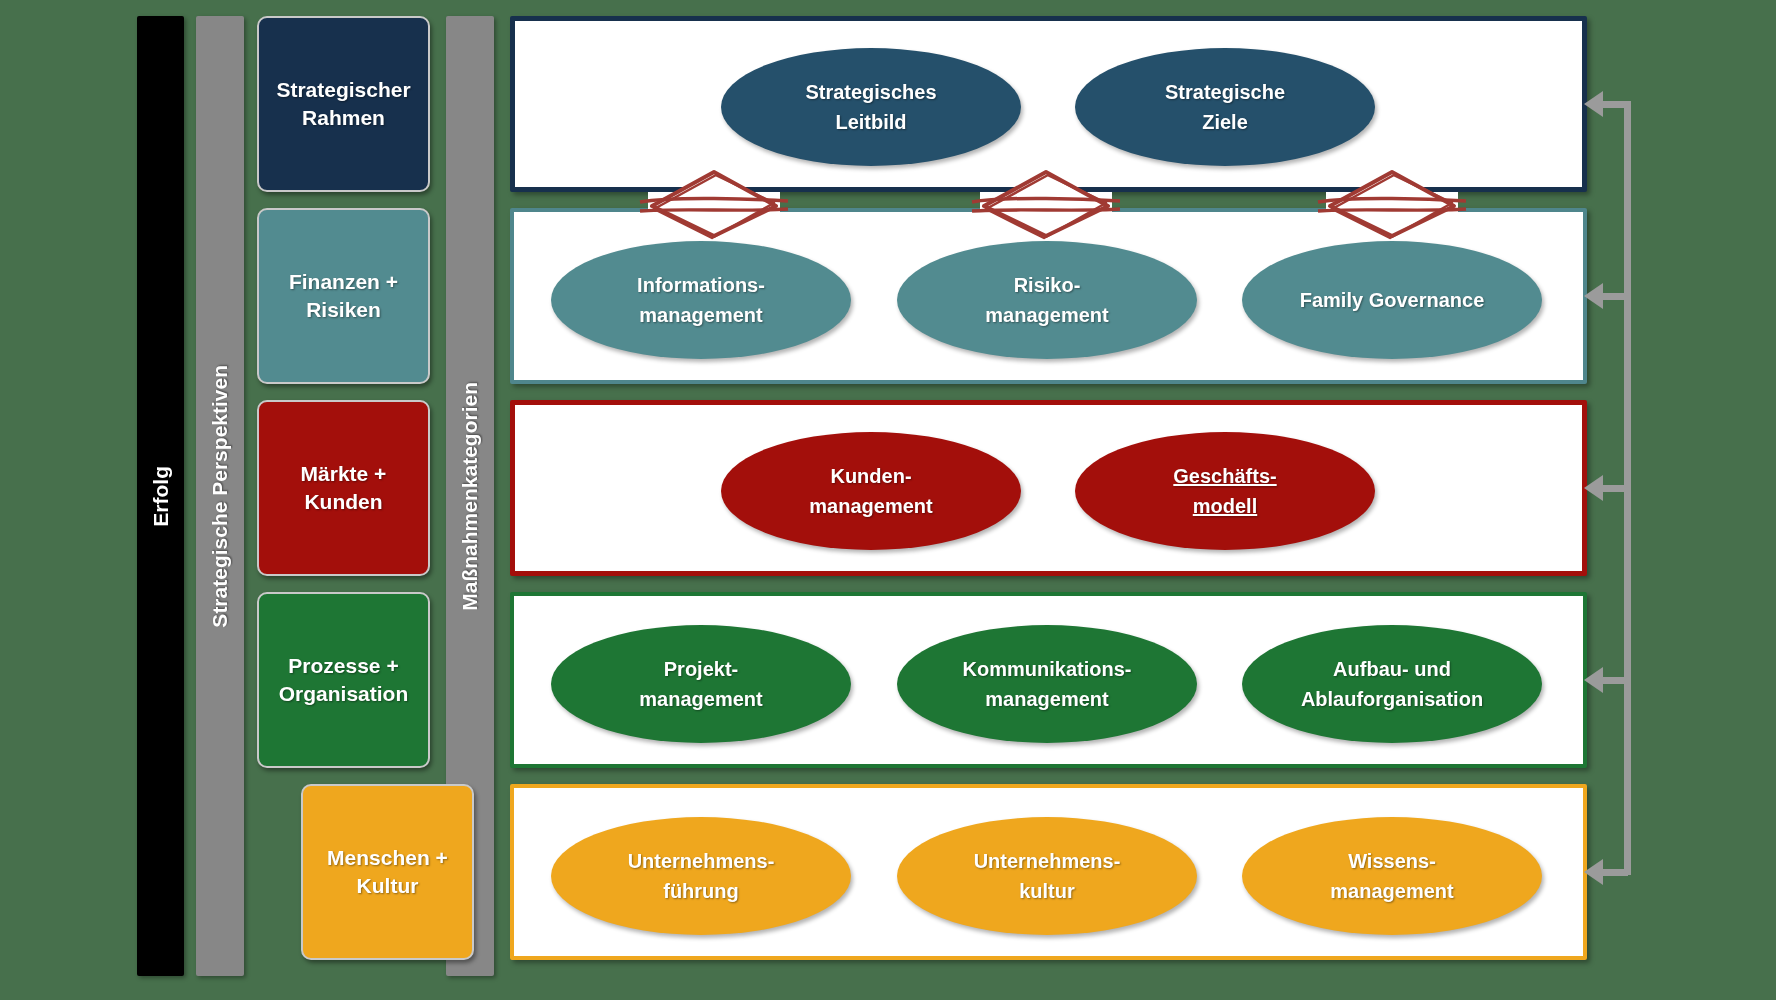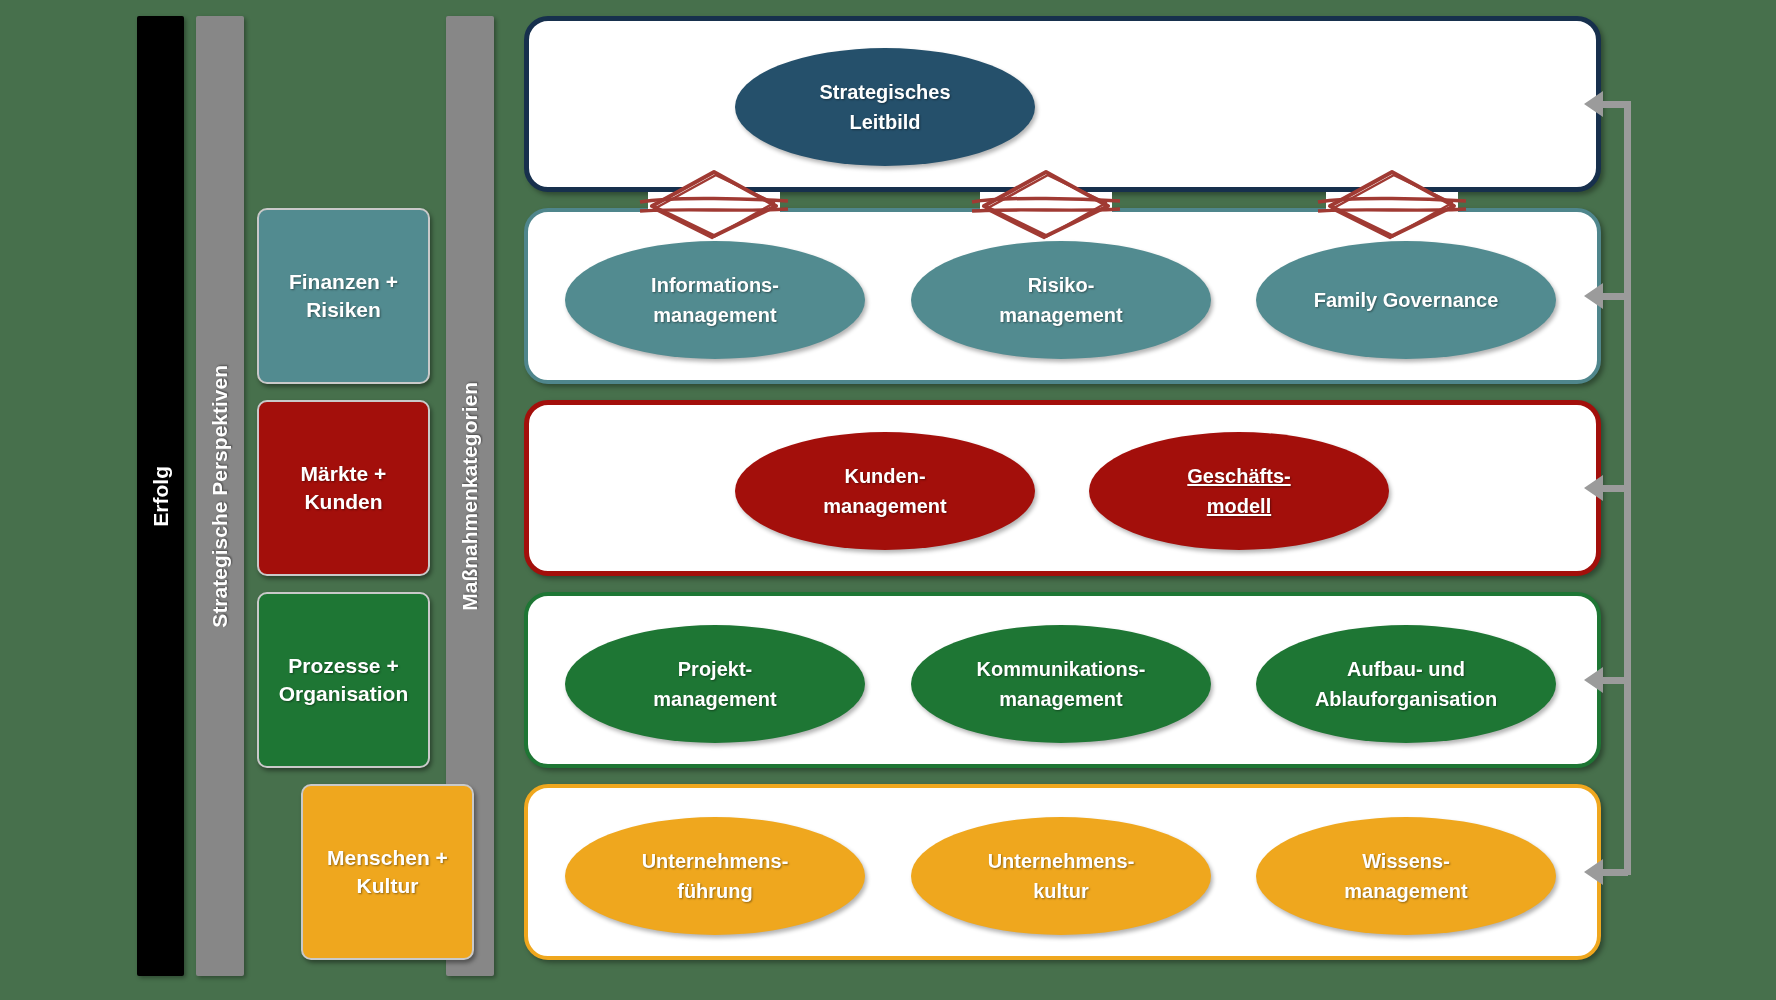--- a/index.html
+++ b/index.html
@@ -23,22 +23,22 @@
         display:flex;align-items:center;justify-content:center;text-align:center;
         color:#fff;font-weight:bold;font-size:21px;line-height:1.35;
         box-shadow:2px 3px 4px rgba(0,0,0,.4);}
   .pb-navy{background:var(--navy);}
   .pb-teal{background:var(--tealEll);justify-content:center;}
   .pb-red{background:var(--red);}
   .pb-green{background:var(--green);}
   .pb-yellow{background:var(--yellow);margin-left:44px;}
 
   
-  .row{position:absolute;left:524px;width:1077px;height:176px;background:#fff;
-       border-radius:24px;box-sizing:border-box;
+  .row{position:absolute;left:510px;width:1077px;height:176px;background:#fff;
+       border-radius:2px;box-sizing:border-box;
        box-shadow:3px 3px 5px rgba(0,0,0,.35);}
   .row-navy{border:5px solid var(--navy);}
   .row-teal{border:4px solid var(--tealBorder);}
   .row-red{border:5px solid var(--red);}
   .row-green{border:4px solid var(--green);}
   .row-yellow{border:4px solid var(--yellow);}
 
   
   .ellipse{position:absolute;width:300px;height:118px;border-radius:50%;
         display:flex;align-items:center;justify-content:center;text-align:center;
@@ -70,20 +70,24 @@
   <div class="vbar bar-black">
     <span class="vlabel">Erfolg</span>
   </div>
   <div class="vbar bar-gray1">
     <span class="vlabel">Strategische Perspektiven</span>
   </div>
   <div class="vbar bar-gray2">
     <span class="vlabel">Maßnahmenkategorien</span>
   </div>
 
+  <div class="pbox pb-navy" style="top:16px;">
+    <span class="label">Strategischer
+Rahmen</span>
+  </div>
   <div class="pbox pb-teal" style="top:208px;">
     <span class="label">Finanzen +
 Risiken</span>
   </div>
   <div class="pbox pb-green" style="top:592px;">
     <span class="label">Prozesse +
 Organisation</span>
   </div>
   <div class="pbox pb-red" style="top:400px;">
     <span class="label">Märkte +
@@ -91,20 +95,24 @@
   </div>
   <div class="pbox pb-yellow" style="top:784px;">
     <span class="label">Menschen +
 Kultur</span>
   </div>
 
   <div class="row row-navy" style="top:16px;">
     <div class="ellipse ell-navy" style="left:206px;top:27px;">
       <span class="label">Strategisches
 Leitbild</span>
+    </div>
+    <div class="ellipse ell-navy" style="left:560px;top:27px;">
+      <span class="label">Strategische
+Ziele</span>
     </div>
   </div>
 
   <div class="row row-teal" style="top:208px;">
     <div class="ellipse ell-teal" style="left:37px;top:29px;align-items:center;">
       <span class="label">Informations-
 management</span>
     </div>
     <div class="ellipse ell-teal" style="left:383px;top:29px;">
       <span class="label">Risiko-

